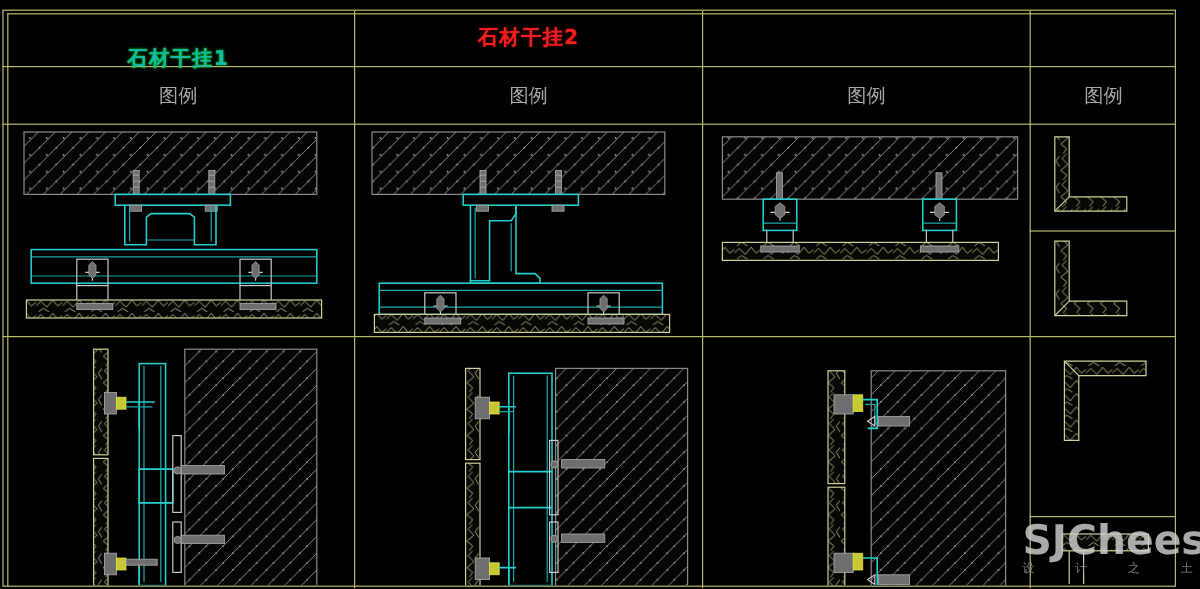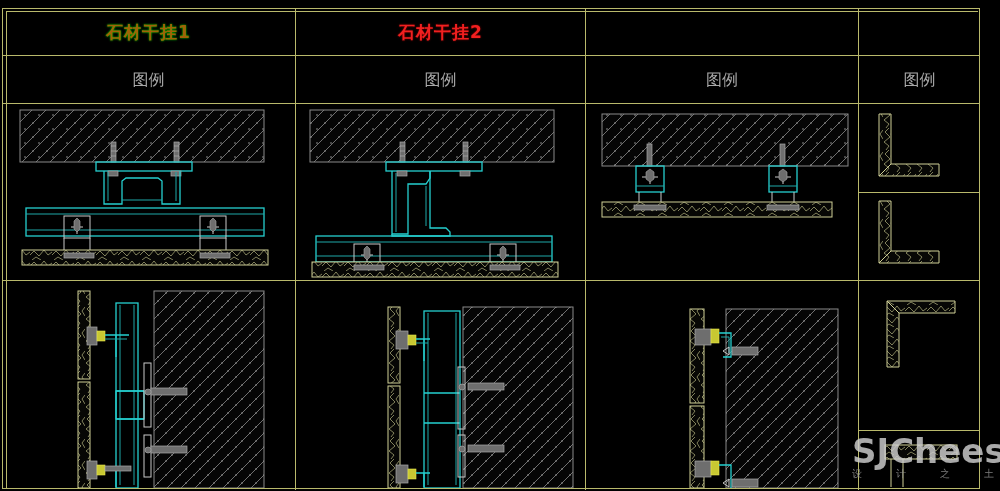--- a/index.html
+++ b/index.html
@@ -9,21 +9,21 @@
   
   .frame-outer{position:absolute;left:2px;top:8px;width:978px;height:481px;border:1px solid #b9b96b;box-sizing:border-box;}
   .frame-inner{position:absolute;left:6px;top:11px;width:972px;height:478px;border:1px solid #b9b96b;border-right:none;border-bottom:none;box-sizing:border-box;}
   .vline{position:absolute;top:9px;width:0;border-left:1px solid #b9b96b;}
   .hline{position:absolute;left:2px;height:0;border-top:1px solid #b9b96b;}
   .hline.short{left:858px;width:122px;}
 
   
   .cellhead{position:absolute;text-align:center;font-size:17px;font-weight:bold;letter-spacing:1px;
             font-family:"DejaVu Sans","Liberation Sans",sans-serif;line-height:45px;height:45px;top:10px;}
-  .c-green{color:#a16207;text-shadow:0 0 2px #0f0;}
+  .c-green{color:#14b8a6;text-shadow:0 0 2px #0f0;margin-top:17px;}
   .c-red{color:#f02020;text-shadow:0 0 2px #900;}
   .celllegend{position:absolute;text-align:center;font-size:16px;color:#a8a8a8;line-height:48px;height:48px;top:56px;}
 
   
   .cell{position:absolute;overflow:hidden;}
   svg{display:block;}
   .ln{fill:none;stroke:#c9c9c9;stroke-width:1;}
   .cy{fill:none;stroke:#25cfcf;stroke-width:1.3;}
   .cy2{fill:none;stroke:#1fa8a8;stroke-width:1;}
   .hatch{stroke:#8a8a8a;stroke-width:.8;}

